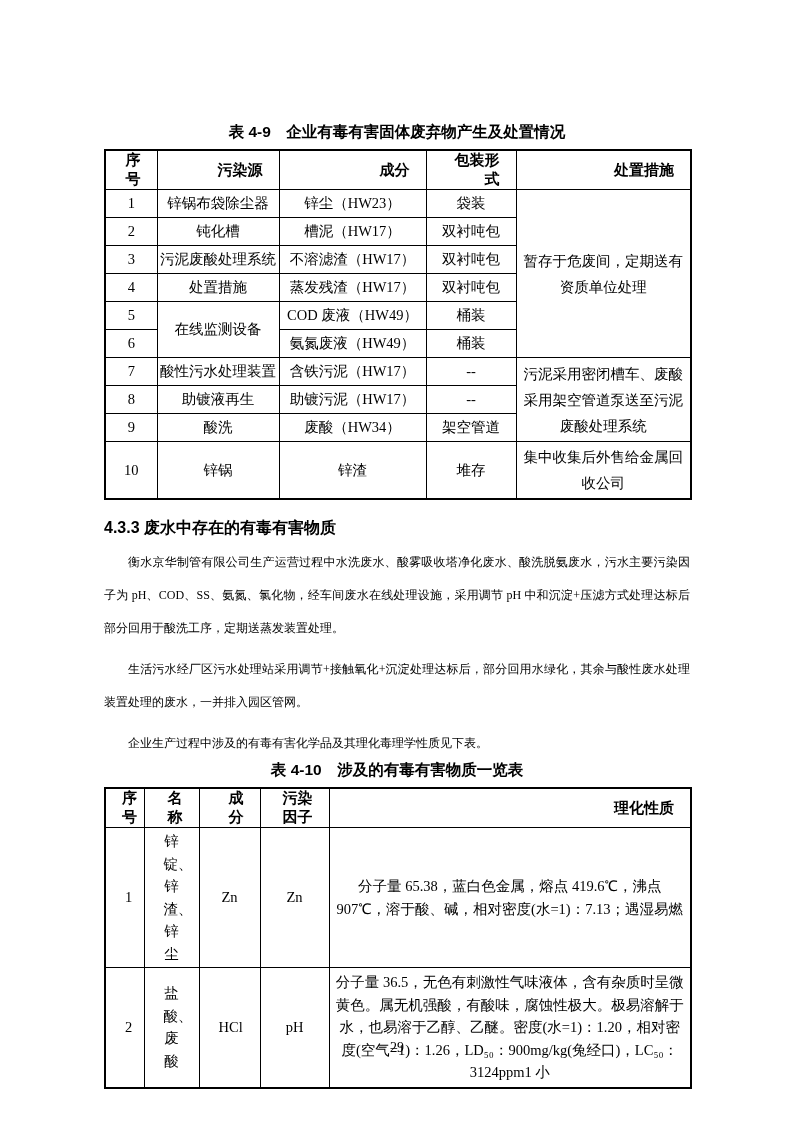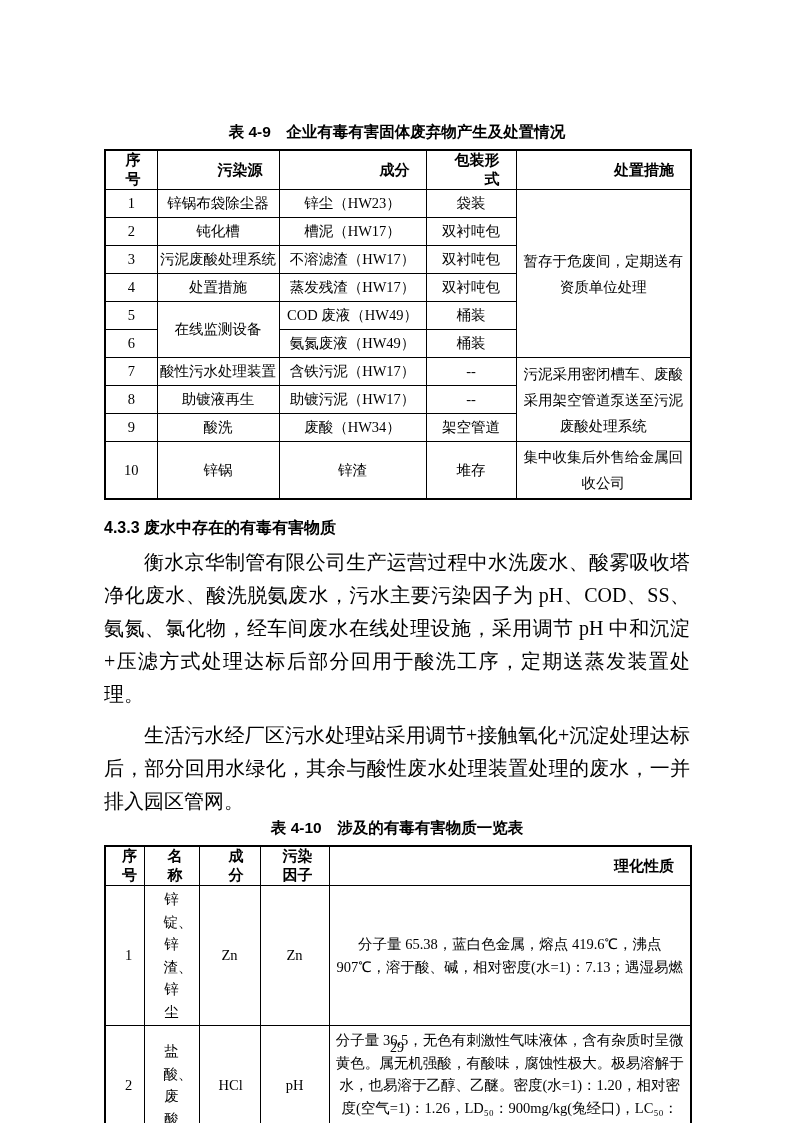--- a/index.html
+++ b/index.html
@@ -67,21 +67,21 @@
   }
   .t410 td.left { line-height: 22.5px; padding: 3px 6px; }
   h2.sec {
     font-family: "Liberation Sans", sans-serif;
     font-weight: bold;
     font-size: 16px;
     margin: 17px 0 0 0;
     line-height: 21px;
   }
   p.body {
-    font-size: 20px;
+    font-size: 12px;
     line-height: 33px;
     margin: 8px 0 0 0;
     text-indent: 2em;
     text-align: justify;
   }
   .page-number {
     position: absolute;
     top: 1040px; left: 0;
     width: 100%;
     text-align: center;
@@ -176,20 +176,21 @@
           <td>堆存</td>
           <td class="left">集中收集后外售给金属回收公司</td>
         </tr>
       </tbody>
     </table>
 
     <h2 class="sec">4.3.3 废水中存在的有毒有害物质</h2>
     <p class="body">衡水京华制管有限公司生产运营过程中水洗废水、酸雾吸收塔净化废水、酸洗脱氨废水，污水主要污染因子为 pH、COD、SS、氨氮、氯化物，经车间废水在线处理设施，采用调节 pH 中和沉淀+压滤方式处理达标后部分回用于酸洗工序，定期送蒸发装置处理。</p>
     <p class="body">生活污水经厂区污水处理站采用调节+接触氧化+沉淀处理达标后，部分回用水绿化，其余与酸性废水处理装置处理的废水，一并排入园区管网。</p>
 
+    <p class="body">企业生产过程中涉及的有毒有害化学品及其理化毒理学性质见下表。</p>
 
     <div class="table-title title-410">表 4-10　涉及的有毒有害物质一览表</div>
 
     <table class="t410">
       <colgroup>
         <col style="width:39px">
           <col style="width:55px">
           <col style="width:61px">
           <col style="width:69px">
           <col style="width:362px">

